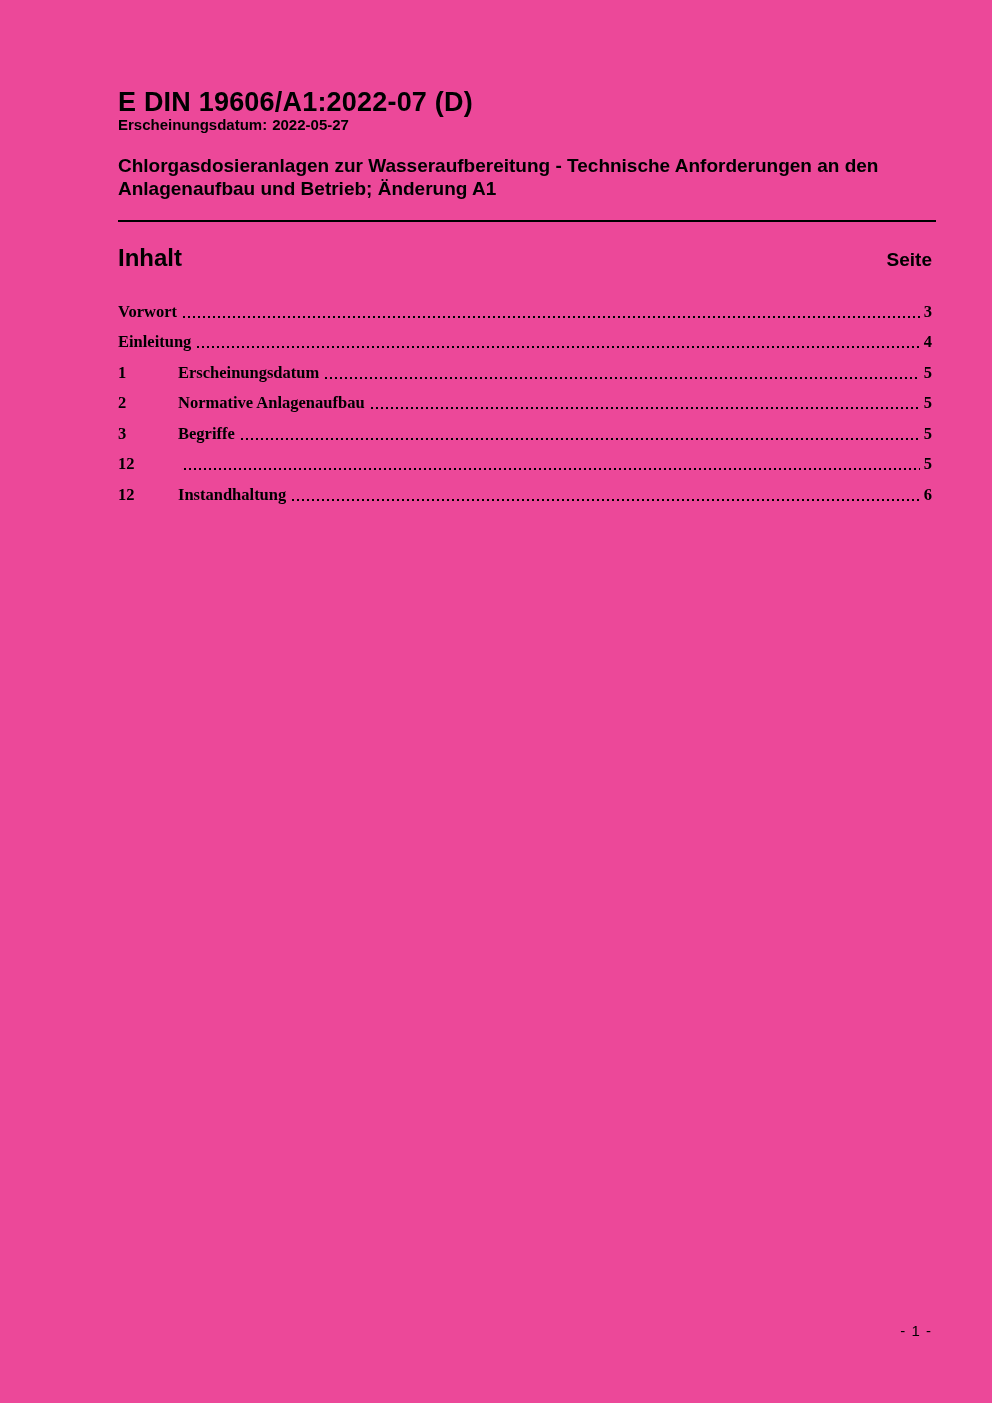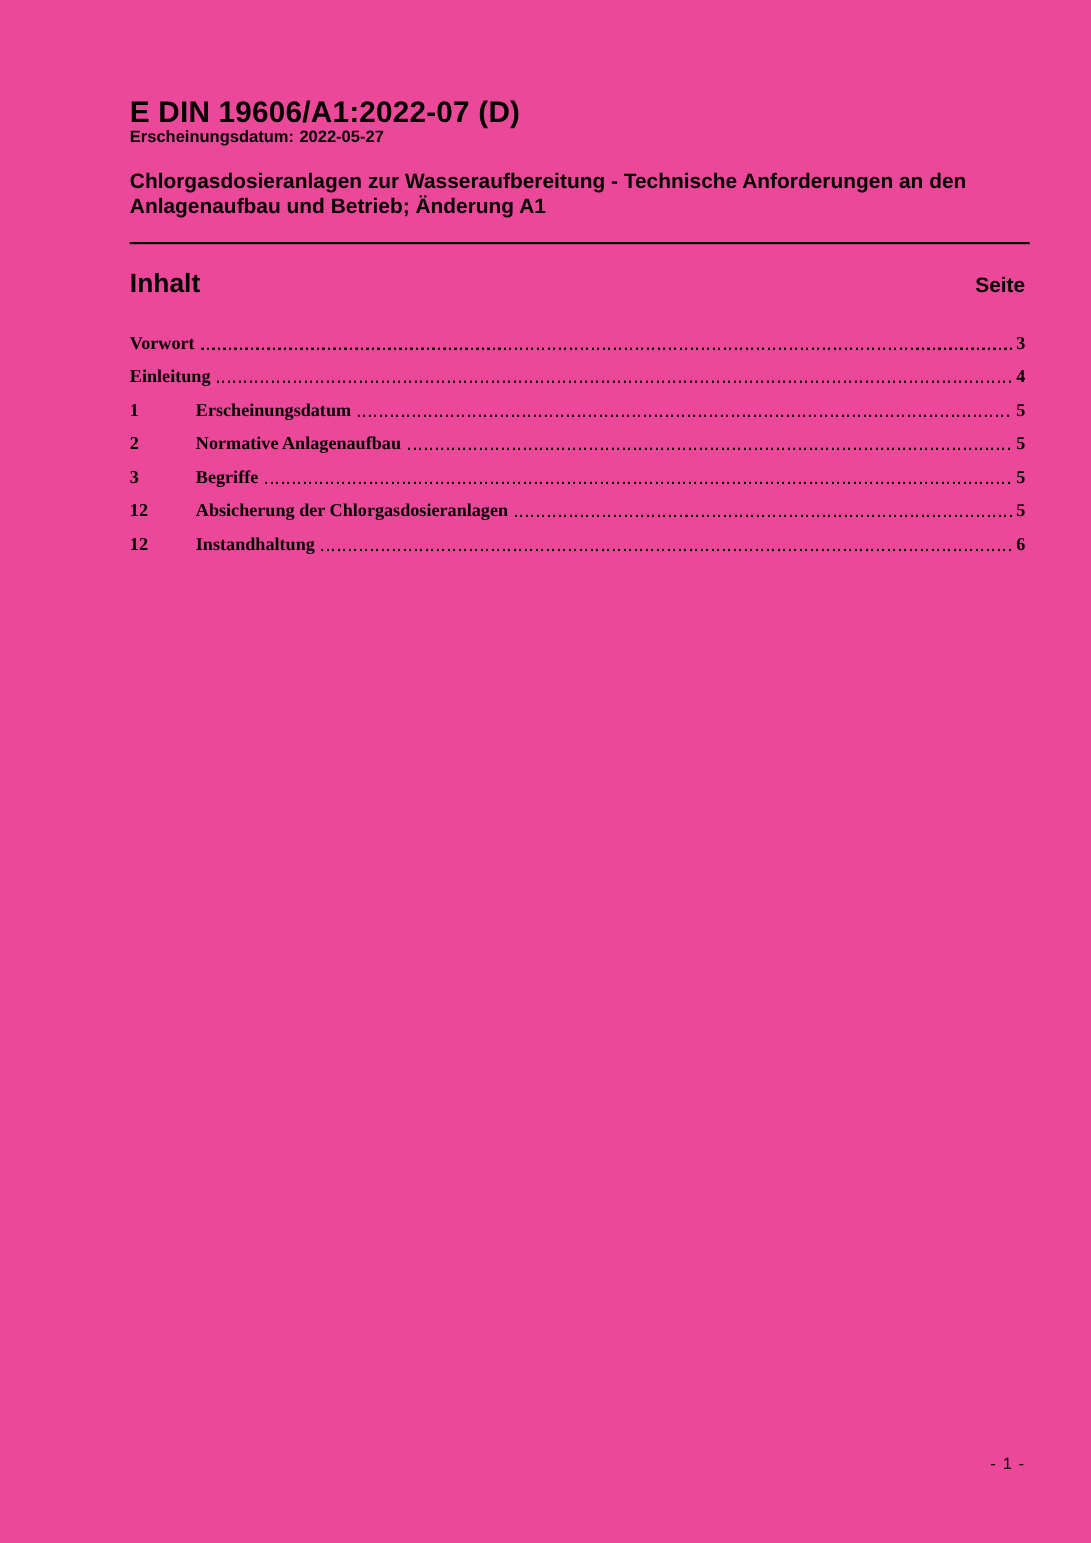--- a/index.html
+++ b/index.html
@@ -166,21 +166,20 @@
 
     <div class="toc-row">
       <span class="toc-num">3</span>
       <span class="toc-label">Begriffe</span>
       <span class="toc-leader"></span>
       <span class="toc-page">5</span>
     </div>
 
     <div class="toc-row">
       <span class="toc-num">12</span>
-      <span class="toc-label">Absicherung der Chlorgasdosieranlagen</span>
       <span class="toc-leader"></span>
       <span class="toc-page">5</span>
     </div>
 
     <div class="toc-row">
       <span class="toc-num">12</span>
       <span class="toc-label">Instandhaltung</span>
       <span class="toc-leader"></span>
       <span class="toc-page">6</span>
     </div>

